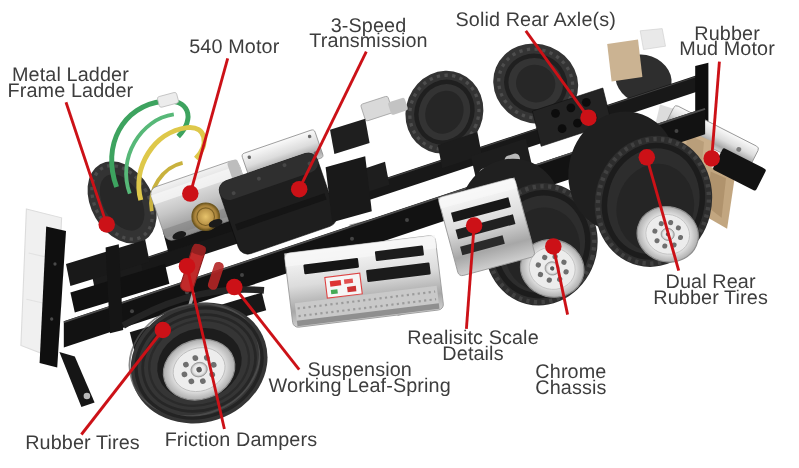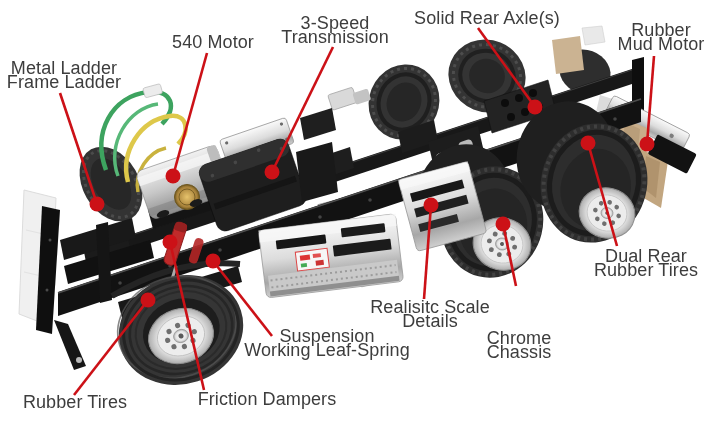--- a/index.html
+++ b/index.html
@@ -368,21 +368,21 @@
         <div>Chassis</div>
       </div>
       <div class="callout-label" style="left: 430px; top: 301px;">
         <div>Realisitc Scale</div>
         <div>Details</div>
       </div>
       <div class="callout-label" style="left: 327px; top: 330px;">
         <div>Suspension</div>
         <div>Working Leaf-Spring</div>
       </div>
-      <div class="callout-label" style="left: 219px; top: 393px; margin-left: 48px;">
+      <div class="callout-label" style="left: 219px; top: 393px;">
         <div>Friction Dampers</div>
       </div>
       <div class="callout-label" style="left: 75px; top: 396px;">
         <div>Rubber Tires</div>
       </div>
     </div>
 
 </div>
 
 </body></html>

